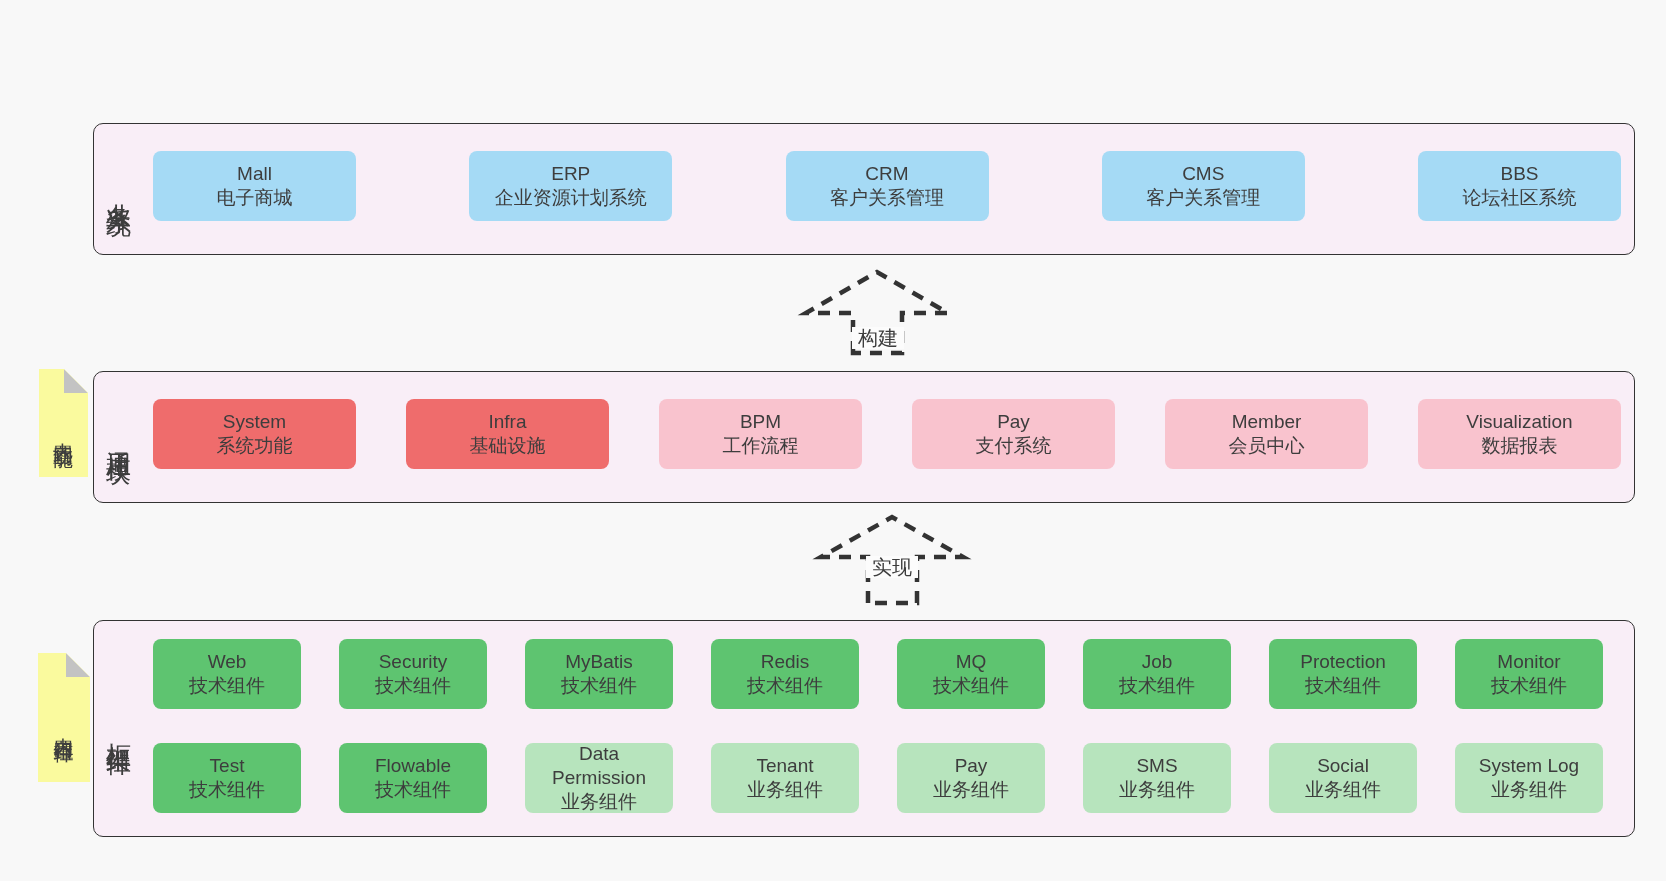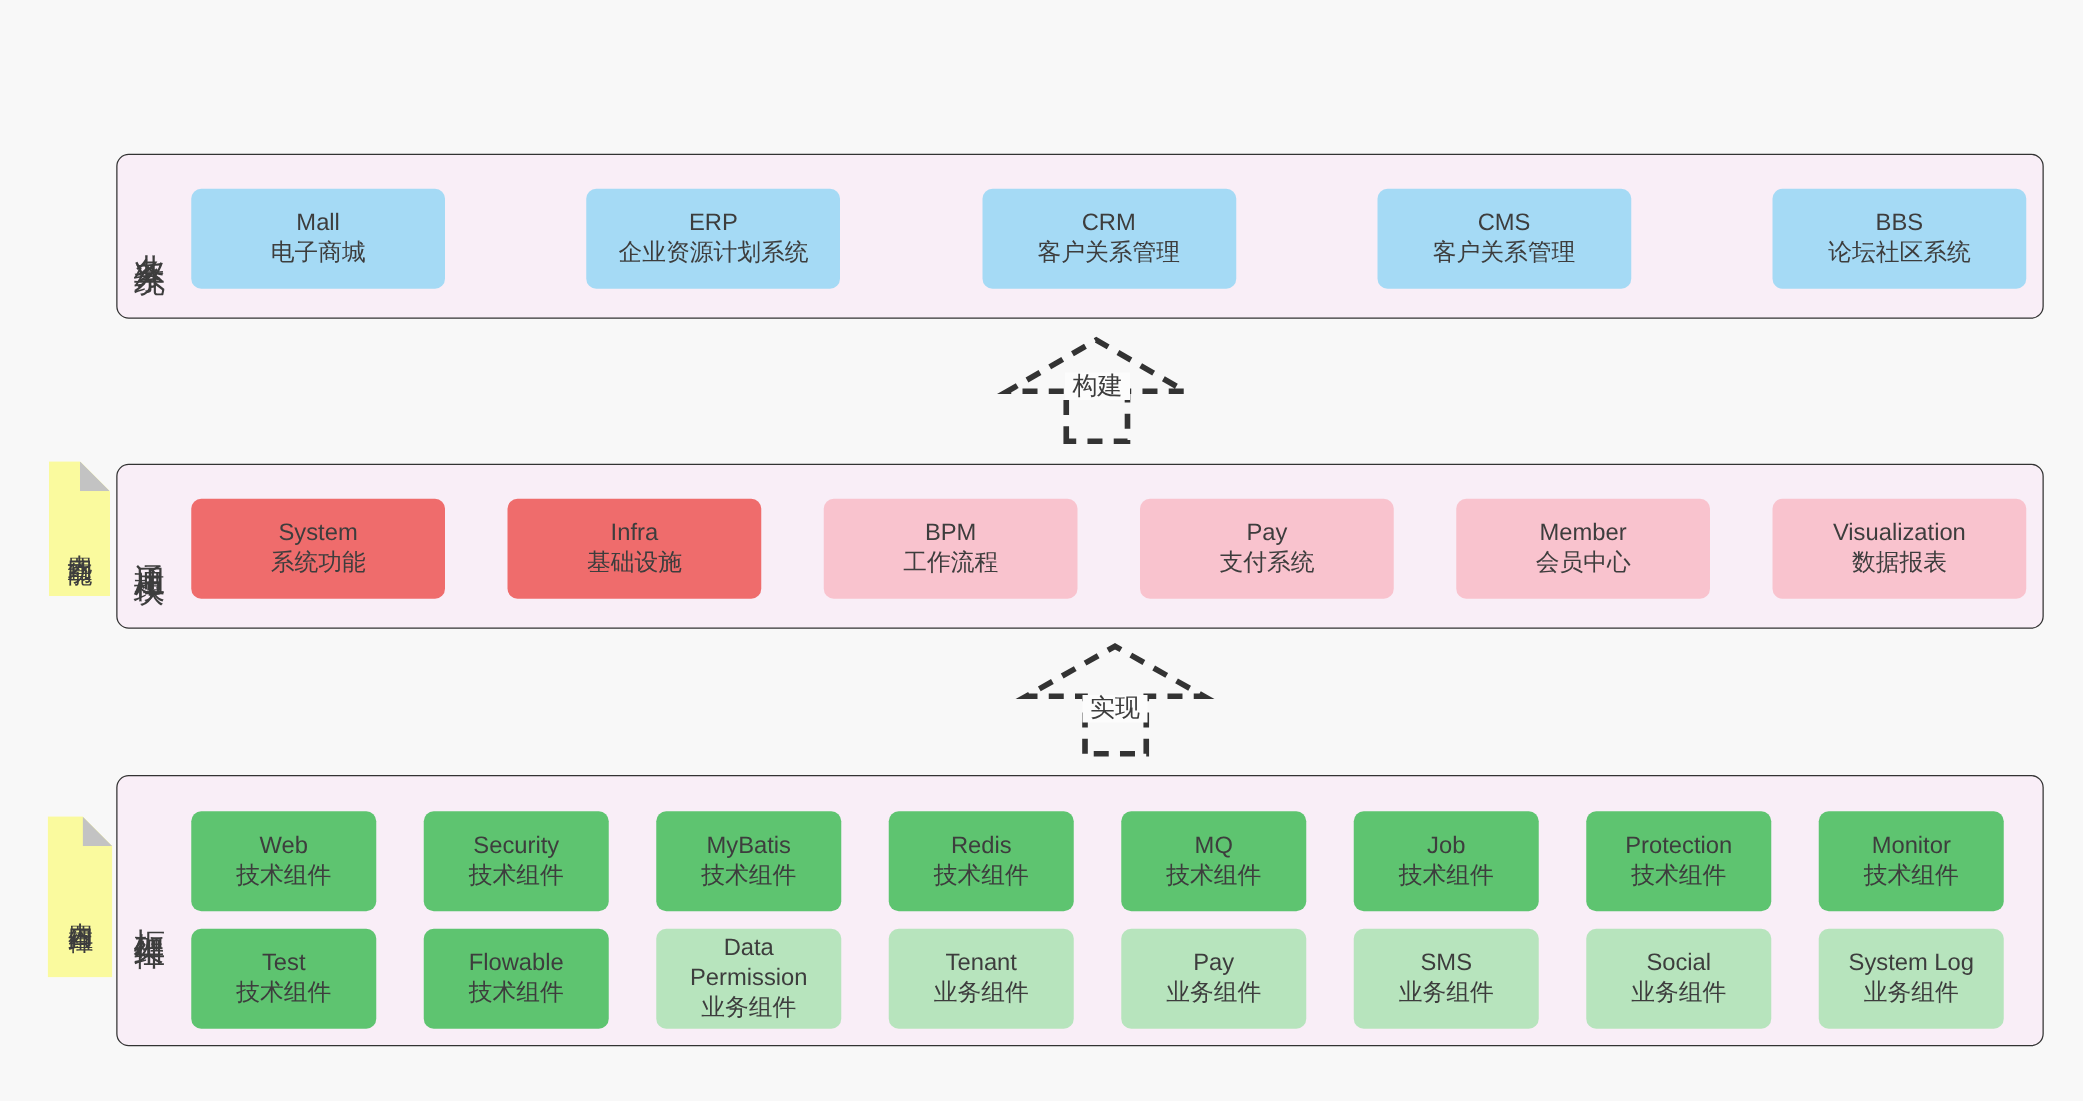--- a/index.html
+++ b/index.html
@@ -20,24 +20,24 @@
   #layer-modules{top:371px;height:132px}
   #layer-components{top:620px;height:217px}
   .side-label{
     position:absolute;left:12px;top:50%;transform:translateY(-50%);
     writing-mode:vertical-rl;text-orientation:upright;
     font-size:25px;letter-spacing:3px;line-height:1;
     color:var(--text,#3d3d3d);white-space:nowrap;
   }
   .boxes{position:absolute;left:59px;display:flex;justify-content:space-between}
   #boxes-business,#boxes-modules{top:27px;width:1468px}
-  #boxes-components-0{top:28px;width:1450px}
+  #boxes-components-0{top:18px;width:1450px}
   #boxes-components-1{top:122px;width:1450px}
   .box{
-    height:80px;border-radius:8px;
+    height:70px;border-radius:8px;
     display:flex;flex-direction:column;align-items:center;justify-content:center;
     text-align:center;font-size:19px;line-height:24px;
     padding:2px 6px;color:var(--text,#3d3d3d);
   }
   .row6 .box{width:203px}
   .row8 .box{width:148px}
   .box.blue{background:var(--blue,#a5daf5)}
   .box.red{background:var(--red,#ef6c6c)}
   .box.pink{background:var(--pink,#f9c3ce)}
   .box.green{background:var(--green,#5ec470)}
@@ -65,21 +65,21 @@
   #arrow-build-svg{left:800px;top:267px}
   #arrow-implement-svg{left:815px;top:512px}
   .arrow-svg path{
     fill:none;stroke:var(--panel-border,#333);stroke-width:4.5;
     stroke-dasharray:12 9;stroke-linecap:butt;stroke-linejoin:miter;
   }
   .arrow-label{
     position:absolute;z-index:3;width:52px;text-align:center;
     font-size:20px;line-height:22px;background:#fcfcfc;color:var(--text,#3d3d3d);
   }
-  #arrow-build-label{left:852px;top:298px}
+  #arrow-build-label{left:852px;top:327px}
   #arrow-implement-label{left:866px;top:556px}
 </style>
 </head>
 <body>
 
 <div>
 
   <aside class="sticky" id="sticky-features">
     <span class="fold"></span>
     <span class="sticky-label">内置功能</span>

